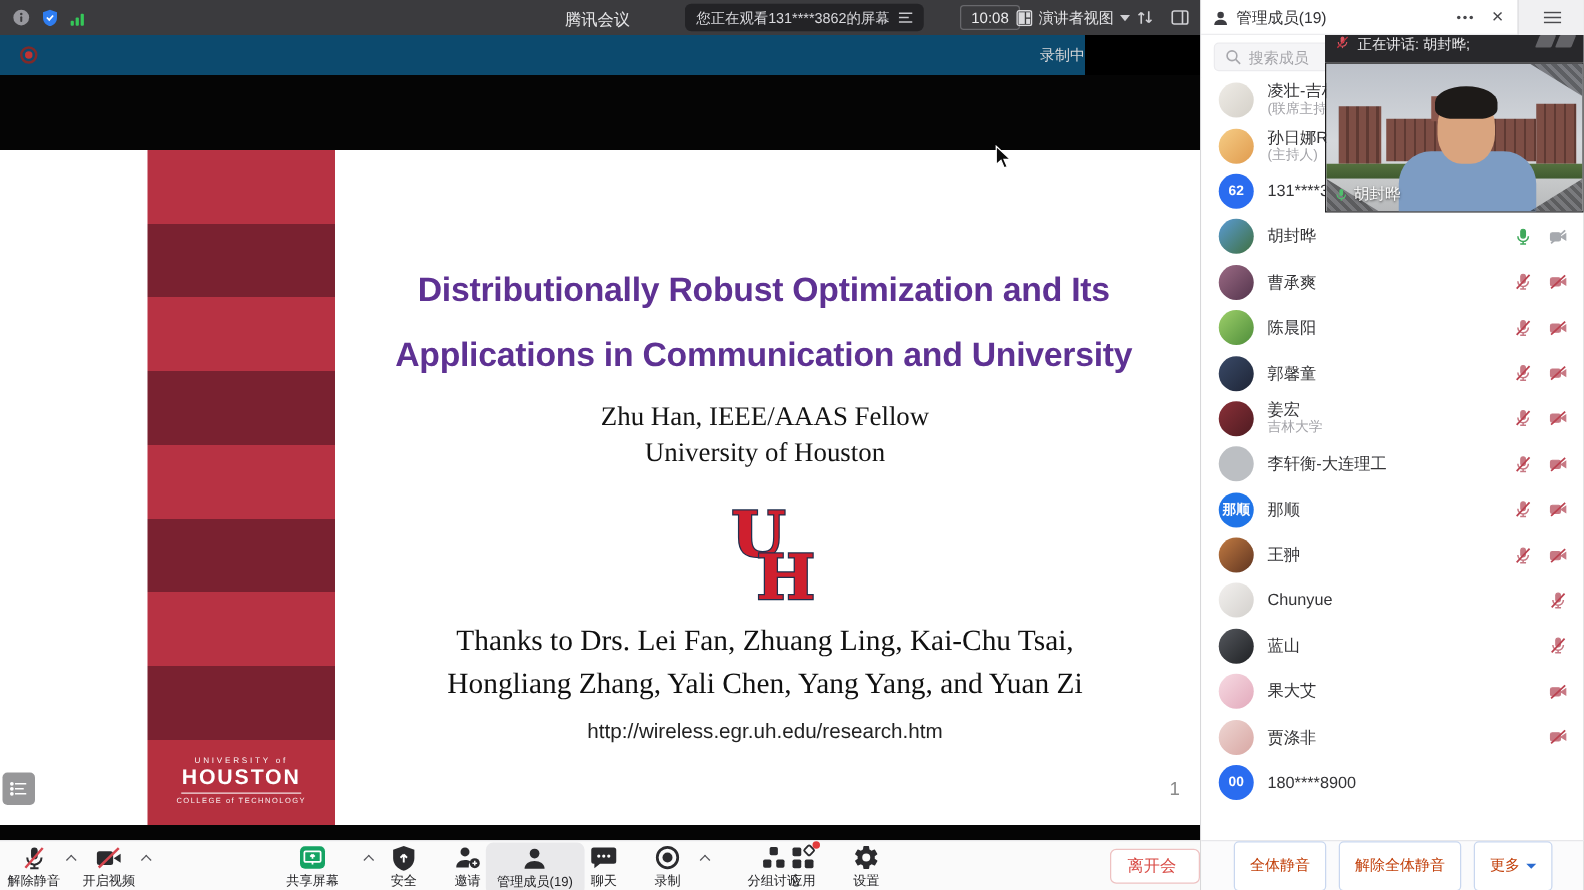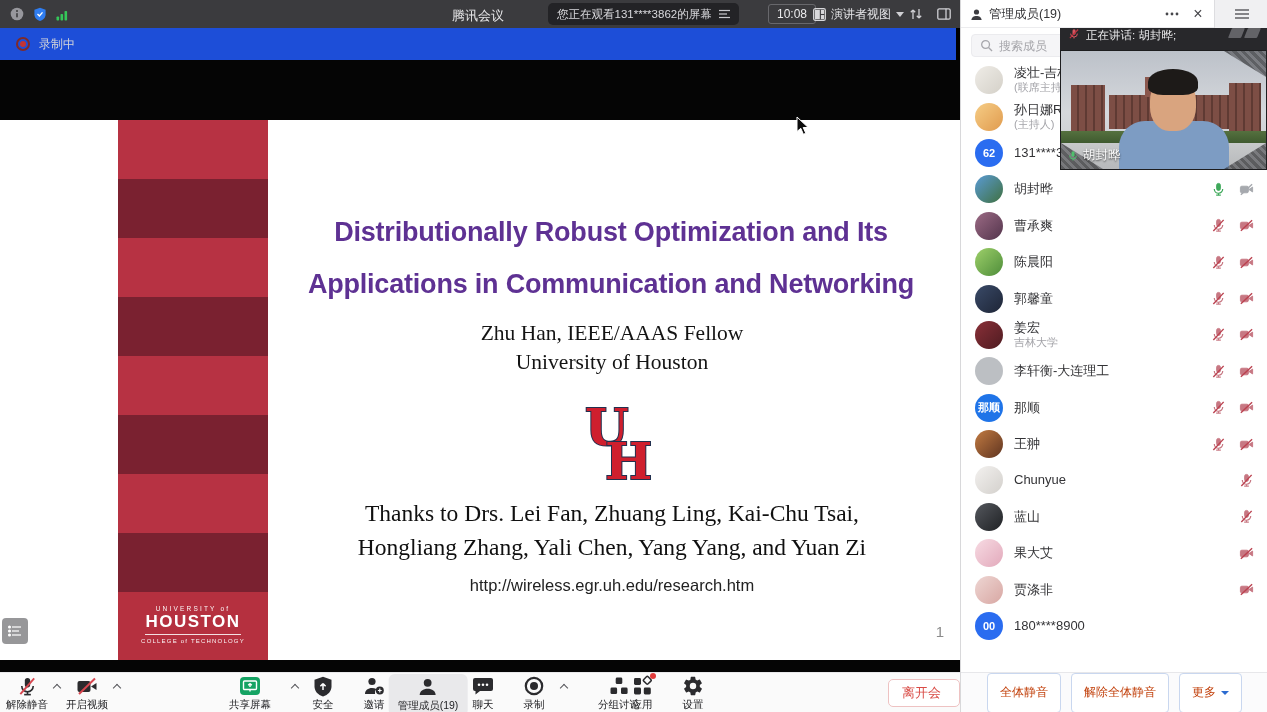--- a/index.html
+++ b/index.html
@@ -12,21 +12,21 @@
   .win-icons { position:absolute; left:10px; top:7px; display:flex; gap:9px; align-items:center; }
   .app-title { position:absolute; left:418px; top:7px; width:120px; text-align:center; color:#e8e8ea; font-size:13px; }
   .watch-banner { position:absolute; left:548px; top:3px; height:22px; background:#232326; border-radius:5px; padding:0 9px; display:flex; align-items:center; gap:7px; color:#d9d9dd; font-size:11.5px; }
   .time-box { position:absolute; left:768px; top:4px; padding:2px 8px; border:1px solid #68686c; border-radius:3px; color:#ececee; font-size:12px; }
   .view-btn { position:absolute; left:813px; top:6px; display:flex; align-items:center; gap:5px; color:#e4e4e7; font-size:12px; }
   .caret-down { width:0; height:0; border-left:4px solid transparent; border-right:4px solid transparent; border-top:5px solid #cfcfd3; }
   .tb-icon { position:absolute; top:6px; }
 
   
   .main { position:absolute; left:0; top:28px; width:960px; height:644px; background:#000; }
-  .rec-row { position:absolute; left:0; top:0; width:956px; height:32px; background:#1d4ed8; display:flex; align-items:center; padding-left:16px; gap:9px; }
+  .rec-row { position:absolute; left:0; top:0; width:868px; height:32px; background:#0c4a6e; display:flex; align-items:center; padding-left:16px; gap:9px;justify-content:space-between; }
   .rec-row .lbl { color:#d6d6d8; font-size:12px; }
   .rec-dot { width:14px; height:14px; border-radius:50%; border:2.5px solid #7e2a2a; background:#c23434; background-clip:content-box; padding:2px; }
   .stage { position:absolute; left:0; top:32px; width:960px; height:612px; background:#050505; }
 
   
   .slide { position:absolute; left:0; top:60px; width:960px; height:540px; background:#ffffff; }
   .stripes { position:absolute; left:118px; top:0; width:150px; height:472px;
     background:repeating-linear-gradient(to bottom,#b73243 0 59px,#7a2130 59px 118px); }
   .uh-banner { position:absolute; left:118px; top:472px; width:150px; height:68px; background:#b5303f; color:#fff; text-align:center; padding-top:13px; }
   .uh-banner .l1 { font-size:6.5px; letter-spacing:2.2px; opacity:.95; }
@@ -172,21 +172,21 @@
       <div class="slide">
         <div class="stripes"></div>
         <div class="uh-banner">
           <div class="l1">UNIVERSITY of</div>
           <div class="l2">HOUSTON</div>
           <div class="rule"></div>
           <div class="l3">COLLEGE of TECHNOLOGY</div>
         </div>
         <div class="slide-title">
           <div>Distributionally Robust Optimization and Its</div>
-          <div>Applications in Communication and Networking</div>
+          <div>Applications in Communication and University</div>
         </div>
         <div class="slide-author">
           <div>Zhu Han, IEEE/AAAS Fellow</div>
           <div>University of Houston</div>
         </div>
         <svg class="uh-logo" viewBox="0 0 90 90">
           <text x="18" y="46" font-family="'DejaVu Serif',serif" font-weight="bold" font-size="50" fill="#cf1f2e" stroke="#22304f" stroke-width="2" paint-order="stroke">U</text>
           <text x="38" y="80" font-family="'DejaVu Serif',serif" font-weight="bold" font-size="50" fill="#cf1f2e" stroke="#22304f" stroke-width="2" paint-order="stroke">H</text>
         </svg>
         <div class="slide-thanks">

